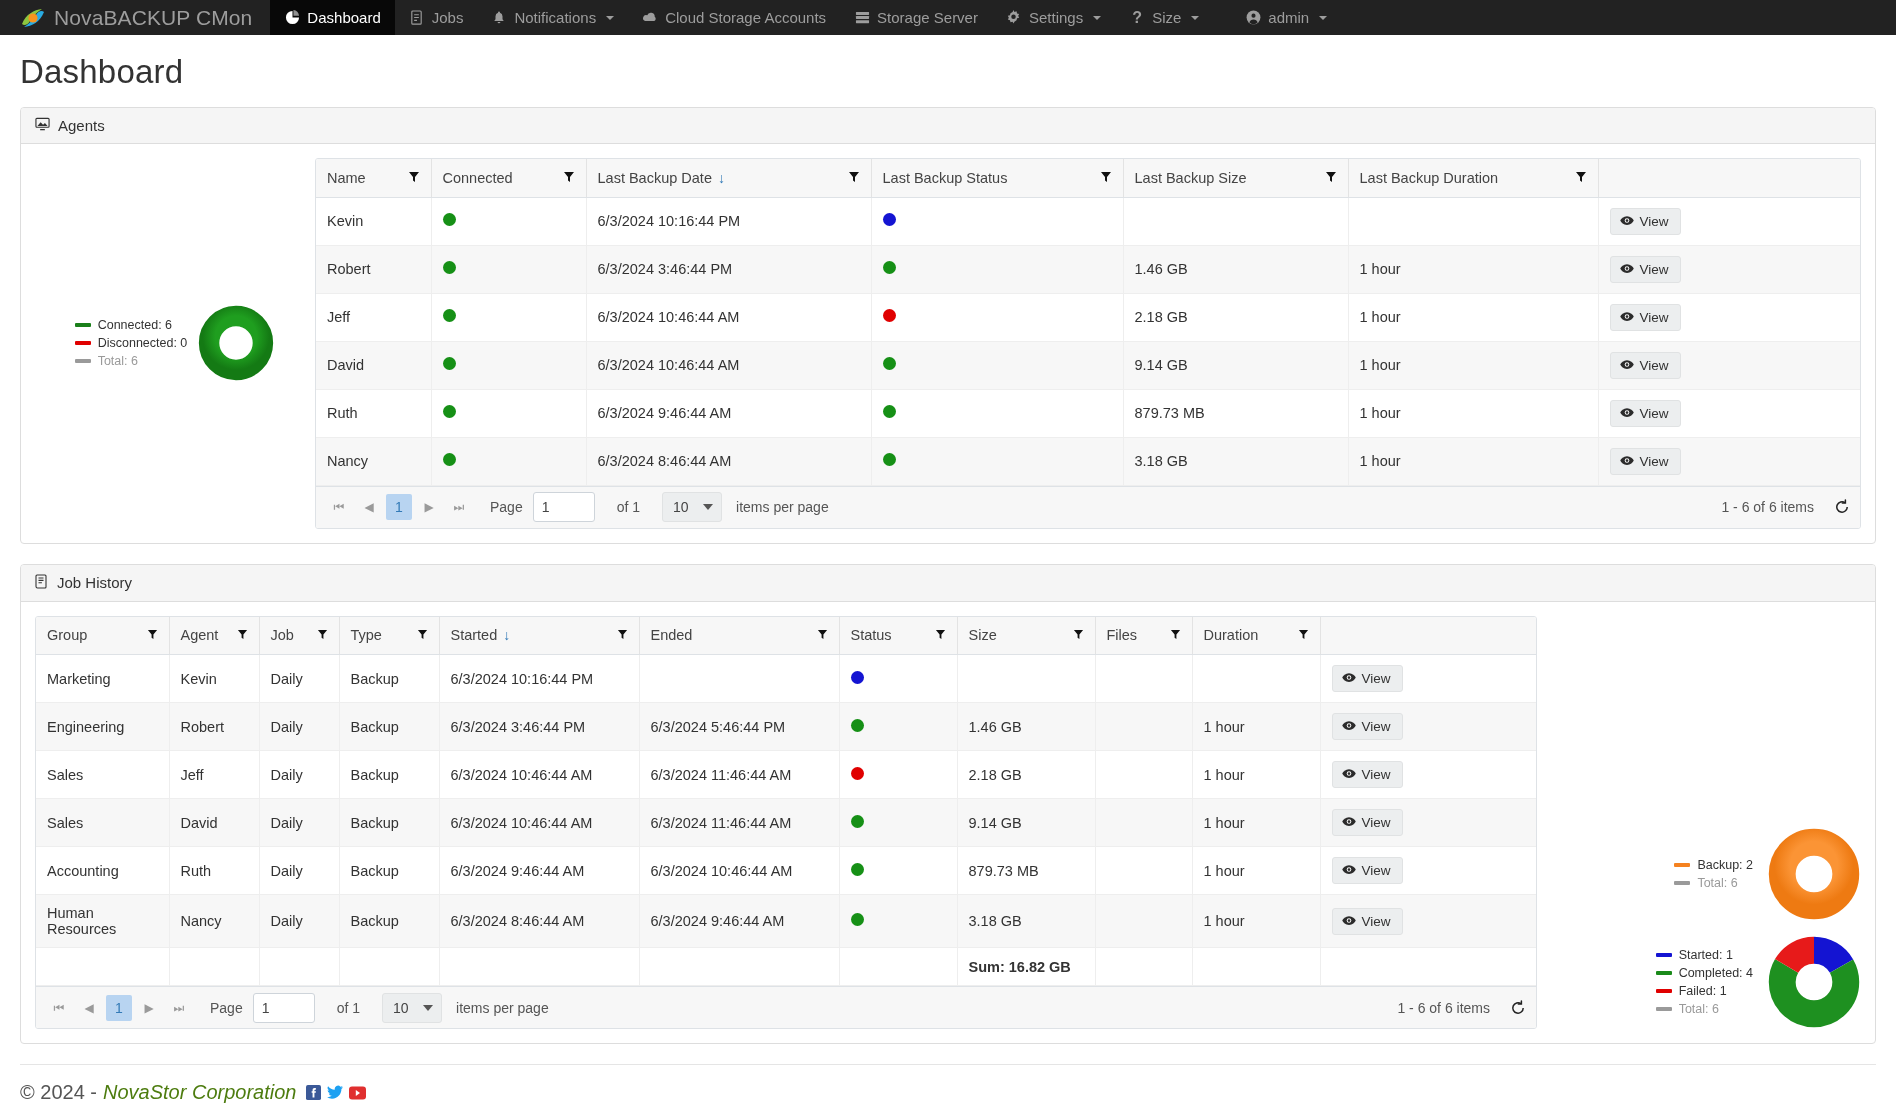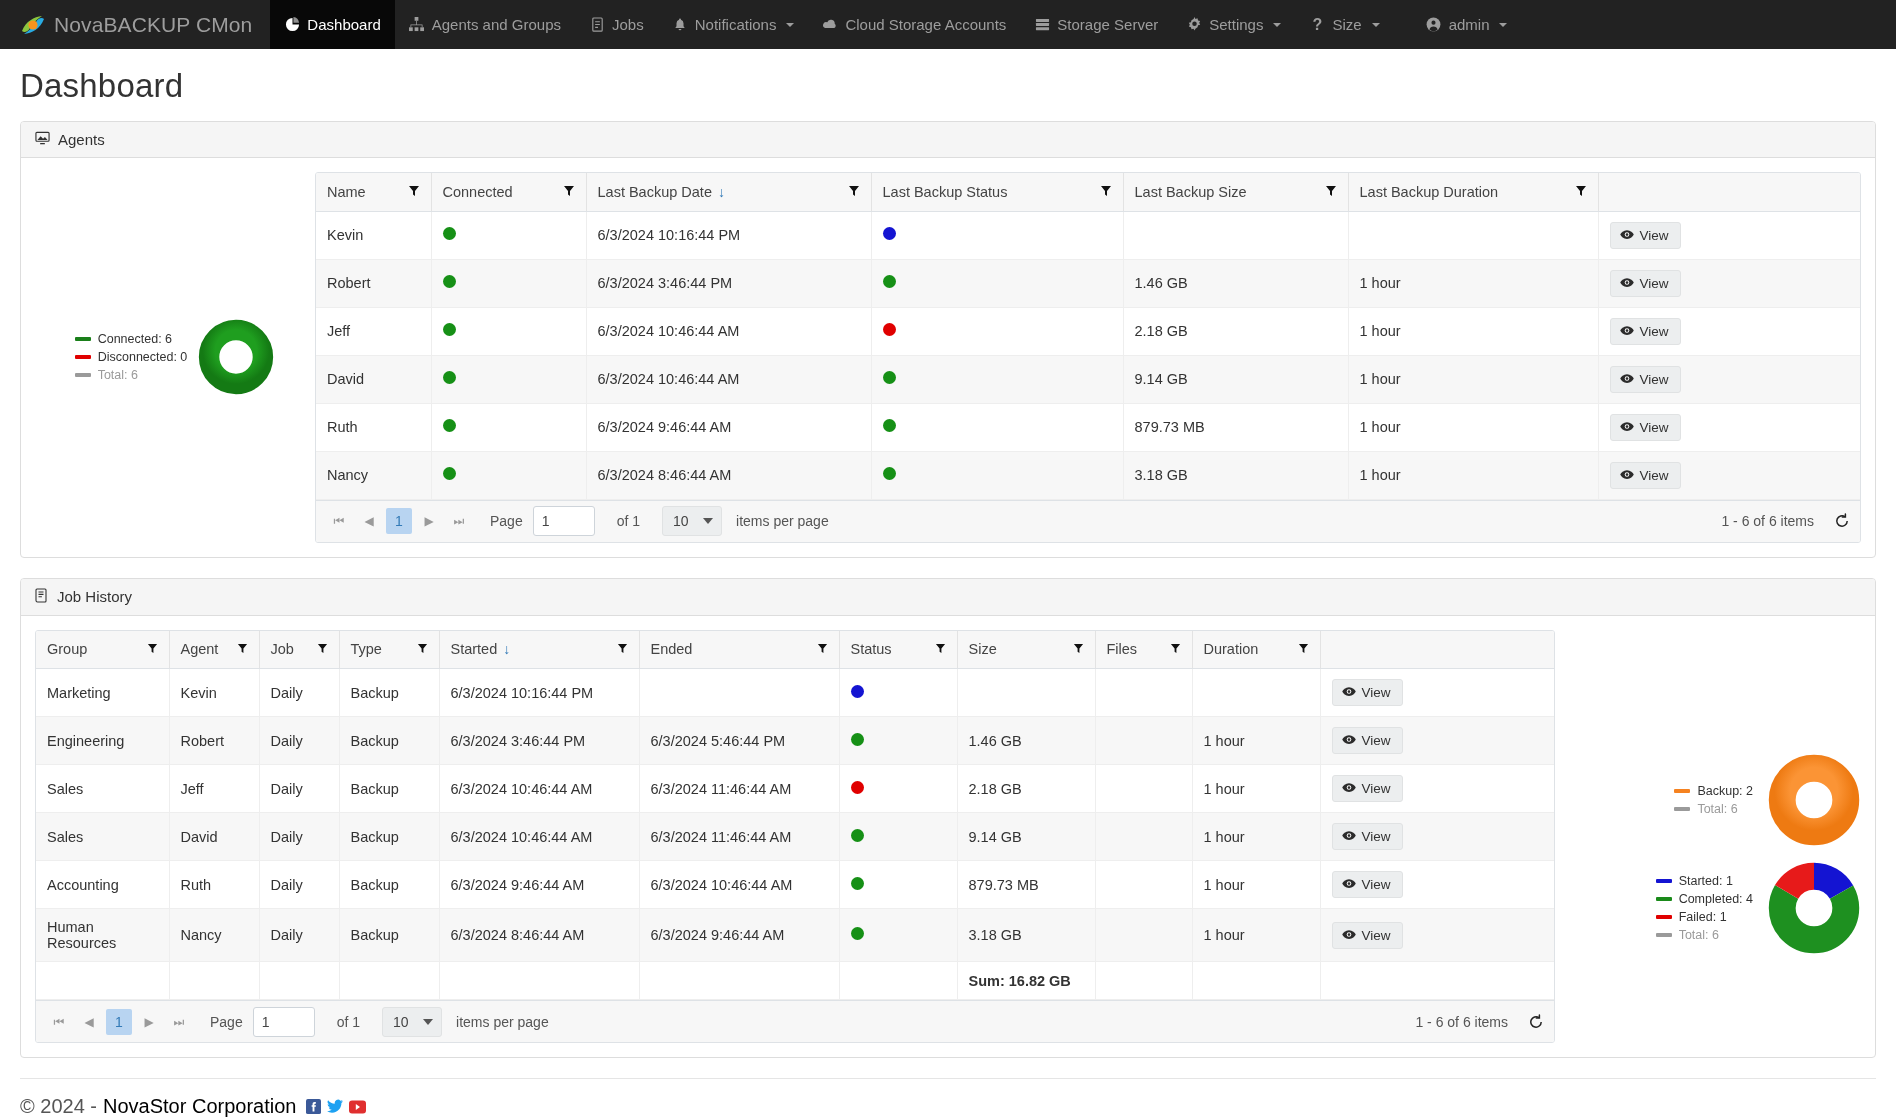--- a/index.html
+++ b/index.html
@@ -8,21 +8,21 @@
     width: 1896px; height: 1120px;
     background: #ffffff;
     font-family: "Liberation Sans", sans-serif;
     font-size: 15px;
     color: #333;
     overflow: hidden;
   }
 
   
   .navbar {
-    height: 49px;
+    height: 35px;
     background: #222222;
     display: flex;
     align-items: stretch;
     color: #9d9d9d;
     font-size: 15px;
     white-space: nowrap;
   }
   .brand {
     display: flex; align-items: center; gap: 8px;
     padding: 0 18px 0 20px;
@@ -191,38 +191,38 @@
     border-left: 5px solid transparent;
     border-right: 5px solid transparent;
     border-top: 6px solid #555;
   }
   .pg-ipp { margin-left: 10px; color: #555; }
   .pg-spacer { flex: 1; }
   .pg-count { color: #555; margin-right: 16px; }
   .pg-refresh { color: #333; cursor: pointer; display:flex; align-items:center; }
 
   
-  .jh-body { padding: 14px; display: flex; gap: 6px; align-items: center; }
+  .jh-body { padding: 14px; display: flex; gap: 24px; align-items: flex-end; }
   .jh-charts {
     width: 300px; flex: none;
     display: flex; flex-direction: column;
     gap: 14px; padding-top: 8px;
   }
   .jh-chart-row { display: flex; align-items: center; justify-content: flex-end; gap: 14px; }
 
   
   .footer {
     border-top: 1px solid #e5e5e5;
     margin: 20px 20px 0 20px;
     padding: 16px 0 0 0;
     font-size: 20px;
     color: #555;
     display: flex; align-items: center; gap: 6px;
   }
-  .footer .brandname { color: #000000; }
+  .footer .brandname { color: #4d7c0f; font-style: italic; }
   .soc { display: inline-flex; align-items: center; cursor: pointer; }
 </style>
 </head>
 <body>
 
 <div class="navbar">
   <div class="brand">
     <span>
       <svg class="brand-logo" viewBox="0 0 26 24">
         <path d="M2 18c4-10 12-14 20-15-5 3-9 7-12 12-2 4-6 5-8 3z" fill="#8cc63f"></path>
@@ -236,32 +236,20 @@
   <div class="nav-item active">
     <span class="nav-ico">
       <svg width="15" height="15" viewBox="0 0 16 16">
           <path d="M8 1a7 7 0 1 0 7 7H8V1z" fill="#fff"></path>
           <path d="M9 0v6h6A7 7 0 0 0 9 0z" fill="#fff" opacity=".55"></path>
         </svg>
     </span>
     <span>Dashboard</span>
   </div>
 
-  <div class="nav-item">
-    <span class="nav-ico">
-      <svg width="15" height="15" viewBox="0 0 16 16" fill="#9d9d9d">
-          <rect x="6" y="0" width="4" height="4"></rect>
-          <rect x="0" y="11" width="4" height="4"></rect>
-          <rect x="6" y="11" width="4" height="4"></rect>
-          <rect x="12" y="11" width="4" height="4"></rect>
-          <path d="M7.6 4h.8v4h-.8zM2 8h12v.9H2zM1.6 8h.8v3h-.8zM13.6 8h.8v3h-.8z"></path>
-        </svg>
-    </span>
-    <span>Agents and Groups</span>
-  </div>
 
   <div class="nav-item">
     <span class="nav-ico">
       <svg width="15" height="15" viewBox="0 0 16 16" fill="none" stroke="#9d9d9d" stroke-width="1.2">
           <rect x="3" y="1" width="10" height="14" rx="1"></rect>
           <path d="M5.5 5h5M5.5 8h5M5.5 11h3"></path>
         </svg>
     </span>
     <span>Jobs</span>
   </div>

